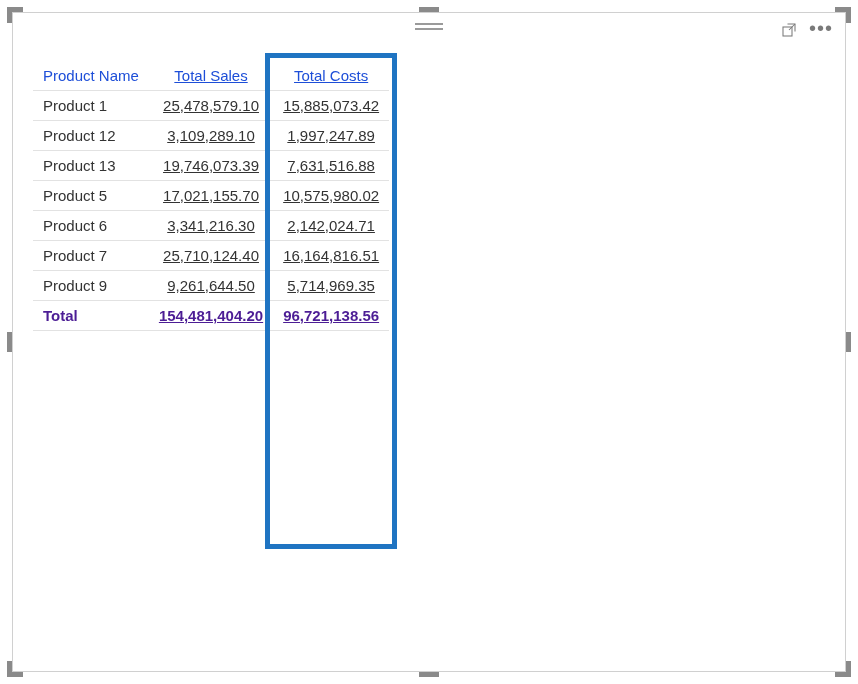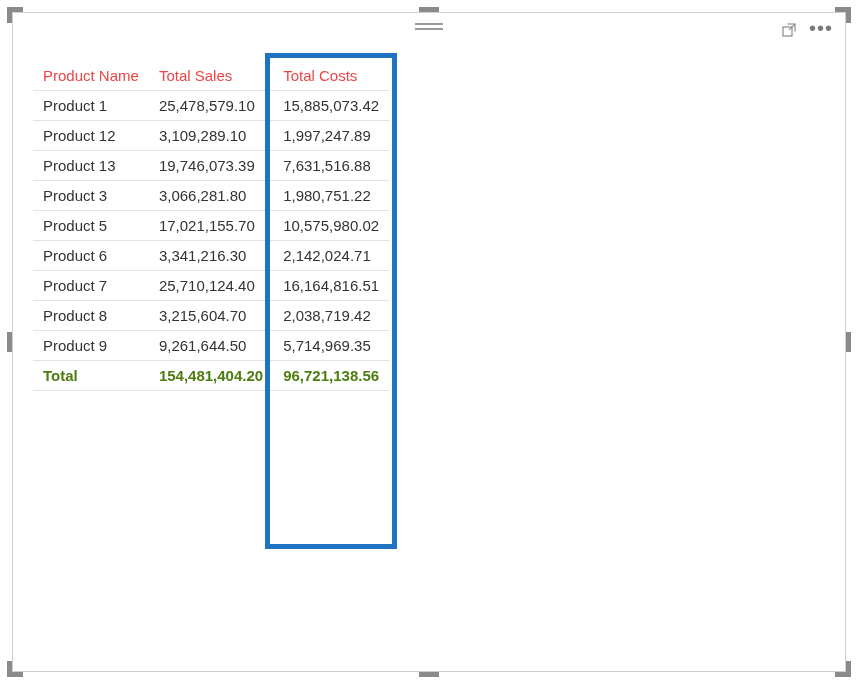--- a/index.html
+++ b/index.html
@@ -105,26 +105,26 @@
     }
     table { border-collapse: collapse; }
     th, td {
       padding: 6px 10px 6px 10px;
       border-bottom: 1px solid #e2e2e2;
       white-space: nowrap;
     }
     th {
       text-align: left;
       font-weight: 400;
-      color: #ef4444;
-    }
-    td.num, th.num { text-align: left; }
+      color: #1d4ed8;
+    }
+    td.num, th.num { text-align: center; text-decoration: underline; }
     tr.total-row td {
       font-weight: 700;
-      color: #4d7c0f;
+      color: #4c1d95;
     }
     
     .highlight-box {
       position: absolute;
       border: 5px solid #1f74c2;
       pointer-events: none;
     }
   </style>
 </head>
 <body>
@@ -172,43 +172,33 @@
             <td class="">Product 12</td>
             <td class="num">3,109,289.10</td>
             <td class="num">1,997,247.89</td>
           </tr>
           <tr>
             <td class="">Product 13</td>
             <td class="num">19,746,073.39</td>
             <td class="num">7,631,516.88</td>
           </tr>
           <tr>
-            <td class="">Product 3</td>
-            <td class="num">3,066,281.80</td>
-            <td class="num">1,980,751.22</td>
-          </tr>
-          <tr>
             <td class="">Product 5</td>
             <td class="num">17,021,155.70</td>
             <td class="num">10,575,980.02</td>
           </tr>
           <tr>
             <td class="">Product 6</td>
             <td class="num">3,341,216.30</td>
             <td class="num">2,142,024.71</td>
           </tr>
           <tr>
             <td class="">Product 7</td>
             <td class="num">25,710,124.40</td>
             <td class="num">16,164,816.51</td>
-          </tr>
-          <tr>
-            <td class="">Product 8</td>
-            <td class="num">3,215,604.70</td>
-            <td class="num">2,038,719.42</td>
           </tr>
           <tr>
             <td class="">Product 9</td>
             <td class="num">9,261,644.50</td>
             <td class="num">5,714,969.35</td>
           </tr>
           <tr class="total-row">
             <td class="">Total</td>
             <td class="num">154,481,404.20</td>
             <td class="num">96,721,138.56</td>

